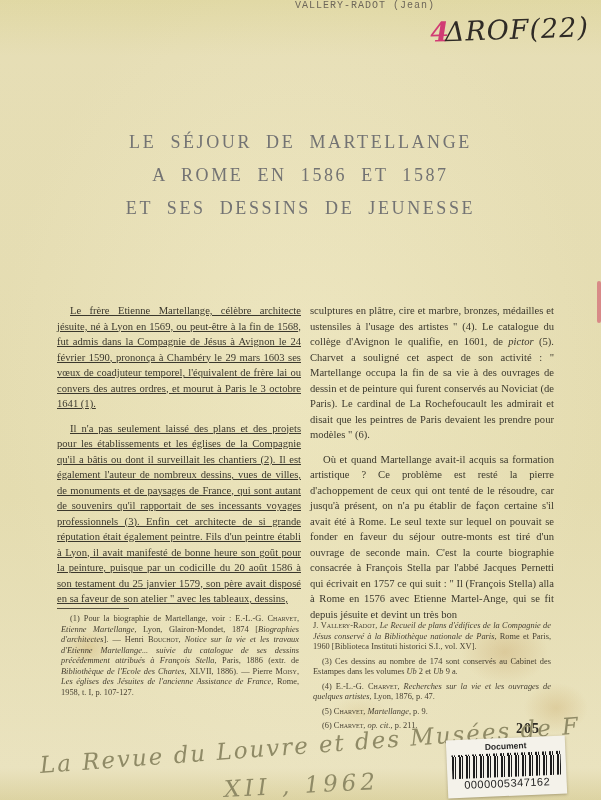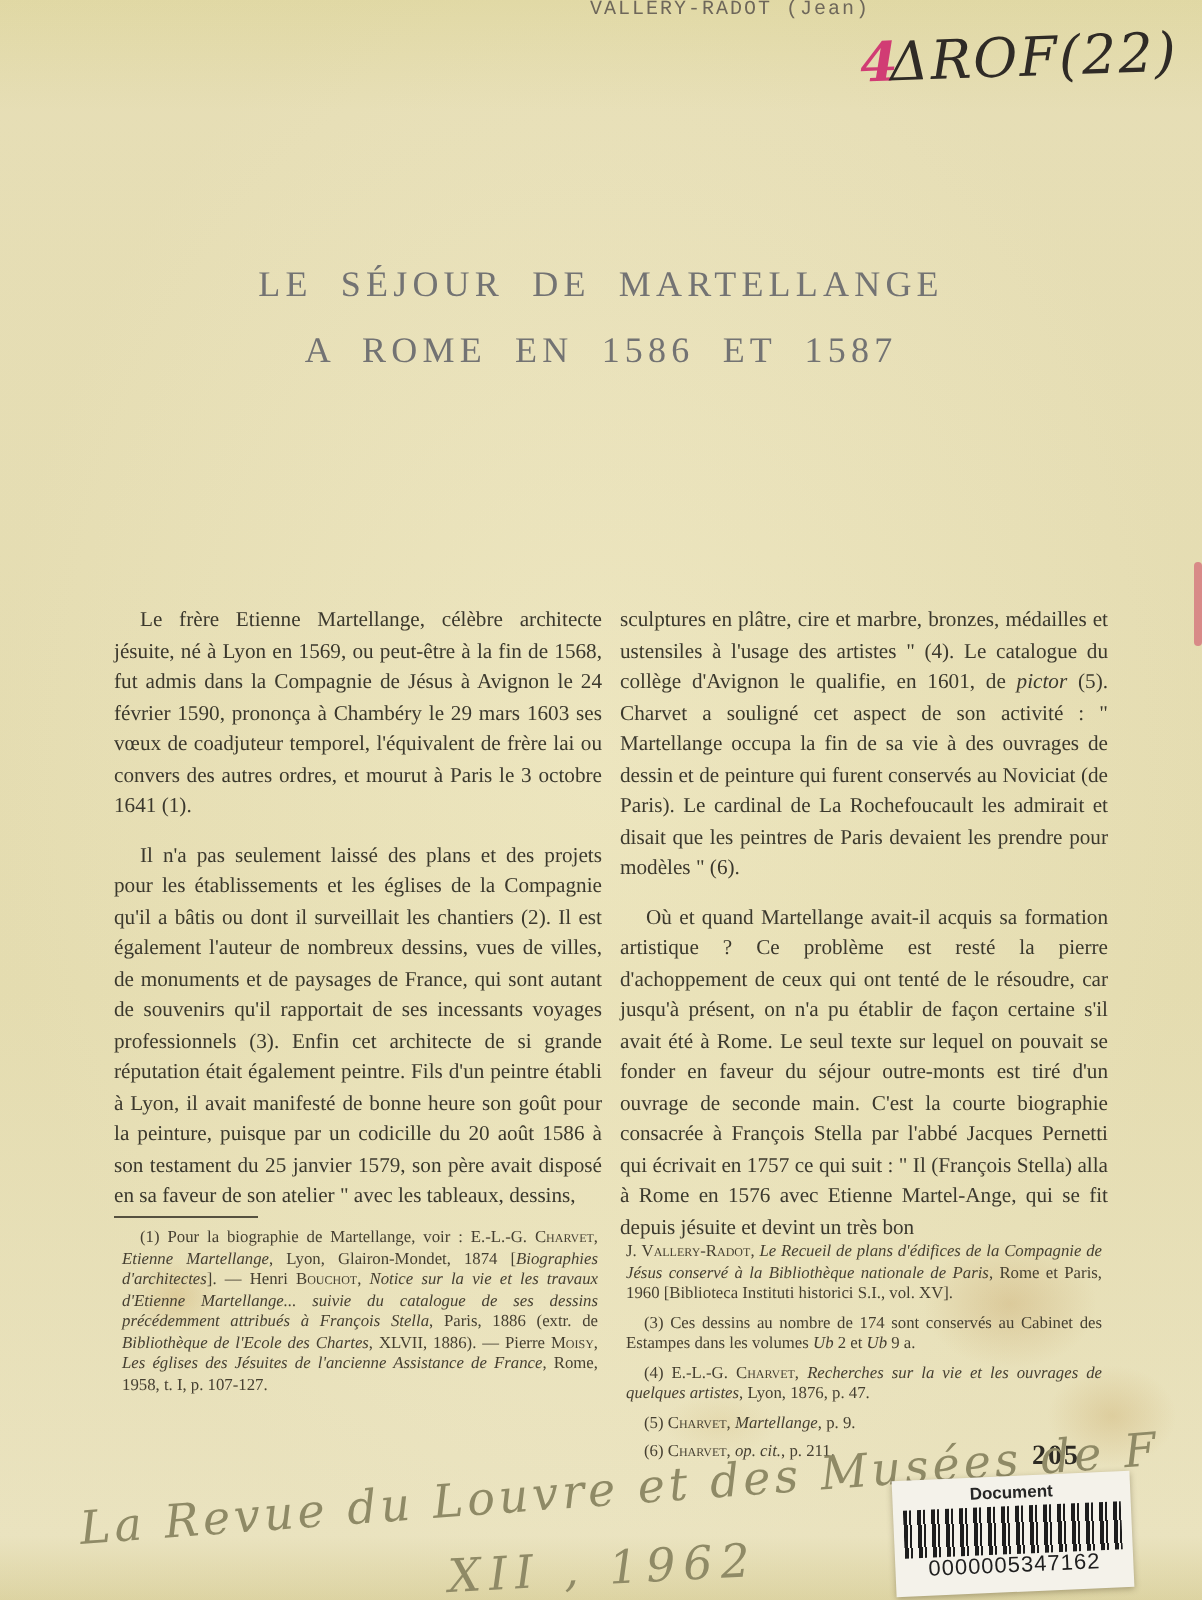--- a/index.html
+++ b/index.html
@@ -21,21 +21,21 @@
   }
   .hand-code{
     position:absolute;top:14px;left:430px;transform:rotate(-2deg);
     font-family:"DejaVu Serif",serif;font-style:italic;
     font-size:27px;color:#2f2b26;white-space:nowrap;letter-spacing:1px;
   }
   .hand-code .pink{color:#d13c74;font-weight:bold;margin-right:-5px;}
   .title-block{position:absolute;top:126px;left:0;width:601px;text-align:center;color:#737373;}
   .title-line{font-size:18px;letter-spacing:2.6px;word-spacing:7px;line-height:33px;margin:0;}
   .col{position:absolute;top:303px;width:244px;font-size:10.6px;line-height:15.5px;text-align:justify;color:#3b382d;}
-  .col-left{left:57px;}
+  .col-left{left:57px;text-decoration:underline;}
   .col-right{left:310px;}
   .col p{margin:0;}
   .col p.indent{text-indent:13px;}
   .col p + p{margin-top:9px;}
   .footnotes{position:absolute;width:246px;font-size:8.4px;line-height:10.5px;text-align:justify;color:#453f31;}
   .fn-left{top:608px;left:57px;}
   .fn-right{top:617px;left:309px;}
   .fn-rule{width:72px;border-top:1px solid #55503f;margin:0 0 5px 0;}
   .footnotes p{margin:4px;}
   .footnotes p.indent{text-indent:9px;}
@@ -91,20 +91,21 @@
 
 <div class="hand-code">
   <span class="pink">4</span><span>ΔROF(22)</span>
 </div>
 
 <div class="edge-mark"></div>
 
 <div class="title-block">
   <p class="title-line">LE SÉJOUR DE MARTELLANGE</p>
   <p class="title-line">A ROME EN 1586 ET 1587</p>
+  <p class="title-line">ET SES DESSINS DE JEUNESSE</p>
 </div>
 
 <div class="col col-left">
   <p class="indent">Le frère Etienne Martellange, célèbre architecte jésuite, né à Lyon en 1569, ou peut-être à la fin de 1568, fut admis dans la Compagnie de Jésus à Avignon le 24 février 1590, prononça à Chambéry le 29 mars 1603 ses vœux de coadjuteur temporel, l'équivalent de frère lai ou convers des autres ordres, et mourut à Paris le 3 octobre 1641 (1).</p>
   <p class="indent">Il n'a pas seulement laissé des plans et des projets pour les établissements et les églises de la Compagnie qu'il a bâtis ou dont il surveillait les chantiers (2). Il est également l'auteur de nombreux dessins, vues de villes, de monuments et de paysages de France, qui sont autant de souvenirs qu'il rapportait de ses incessants voyages professionnels (3). Enfin cet architecte de si grande réputation était également peintre. Fils d'un peintre établi à Lyon, il avait manifesté de bonne heure son goût pour la peinture, puisque par un codicille du 20 août 1586 à son testament du 25 janvier 1579, son père avait disposé en sa faveur de son atelier " avec les tableaux, dessins,</p>
 </div>
 
 <div class="col col-right">
   <p><span>sculptures en plâtre, cire et marbre, bronzes, médailles et ustensiles à l'usage des artistes " (4). Le catalogue du collège d'Avignon le qualifie, en 1601, de </span><span class="it">pictor</span><span> (5). Charvet a souligné cet aspect de son activité : " Martellange occupa la fin de sa vie à des ouvrages de dessin et de peinture qui furent conservés au Noviciat (de Paris). Le cardinal de La Rochefoucault les admirait et disait que les peintres de Paris devaient les prendre pour modèles " (6).</span></p>
   <p class="indent">Où et quand Martellange avait-il acquis sa formation artistique ? Ce problème est resté la pierre d'achoppement de ceux qui ont tenté de le résoudre, car jusqu'à présent, on n'a pu établir de façon certaine s'il avait été à Rome. Le seul texte sur lequel on pouvait se fonder en faveur du séjour outre-monts est tiré d'un ouvrage de seconde main. C'est la courte biographie consacrée à François Stella par l'abbé Jacques Pernetti qui écrivait en 1757 ce qui suit : " Il (François Stella) alla à Rome en 1576 avec Etienne Martel-Ange, qui se fit depuis jésuite et devint un très bon</p>

